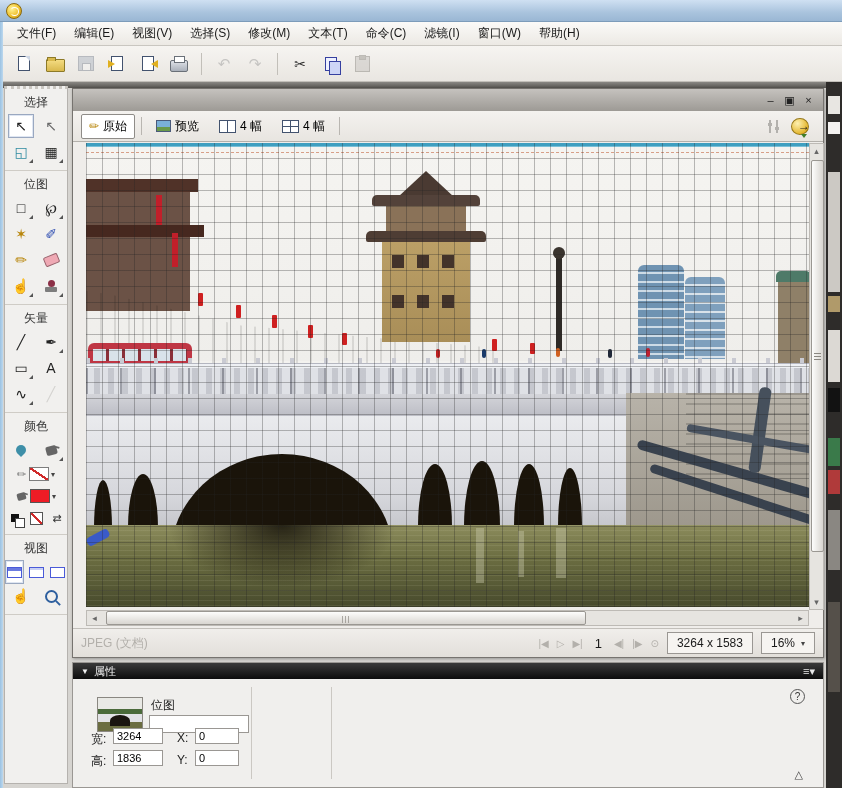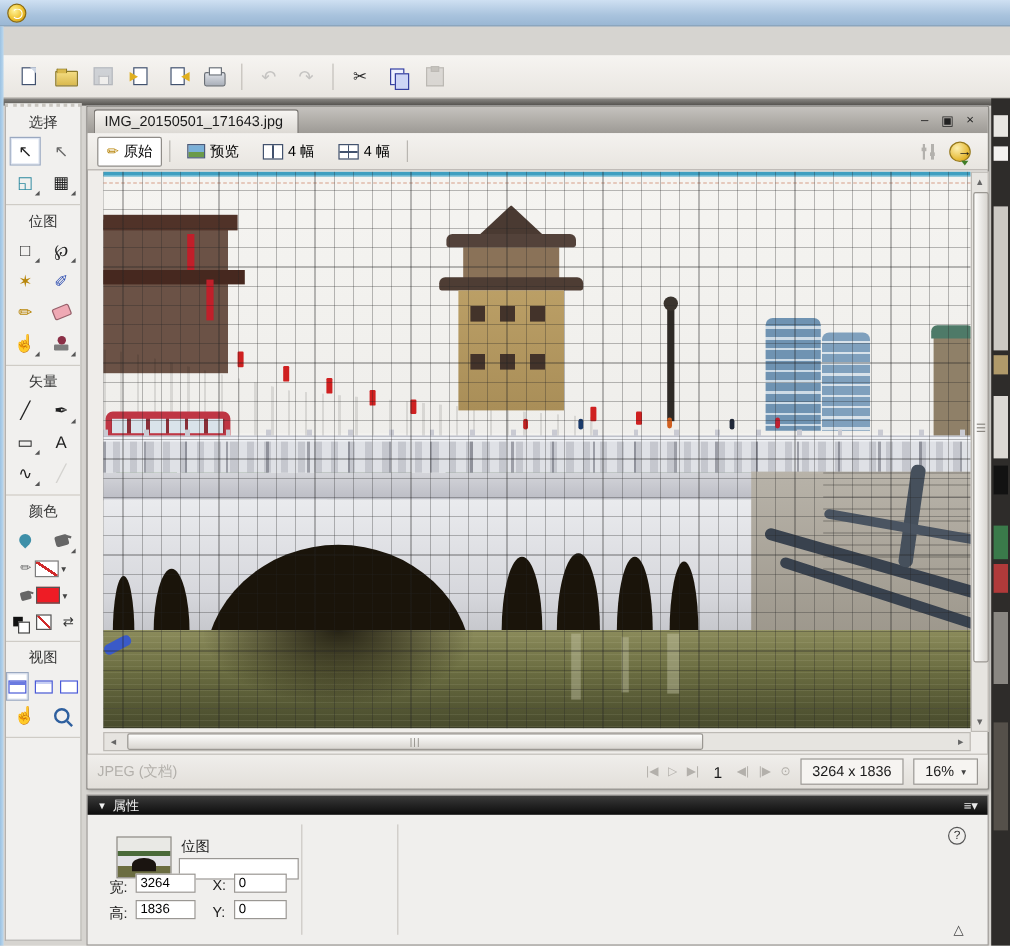--- a/index.html
+++ b/index.html
@@ -179,20 +179,32 @@
 </style>
 </head>
 <body>
 
 <div class="app">
 
   <div class="abs titlebar">
     <span class="fw-logo"></span>
   </div>
 
+  <div class="abs menubar">
+    <span class="menu-item">文件(F)</span>
+    <span class="menu-item">编辑(E)</span>
+    <span class="menu-item">视图(V)</span>
+    <span class="menu-item">选择(S)</span>
+    <span class="menu-item">修改(M)</span>
+    <span class="menu-item">文本(T)</span>
+    <span class="menu-item">命令(C)</span>
+    <span class="menu-item">滤镜(I)</span>
+    <span class="menu-item">窗口(W)</span>
+    <span class="menu-item">帮助(H)</span>
+  </div>
 
   <div class="abs toolbar">
     <span class="tbtn">
         <span class="i-page i-fold"></span>
       </span>
     <span class="tbtn">
         <span class="i-folder"></span>
       </span>
     <span class="tbtn dis">
         <span class="i-save"></span>
@@ -357,21 +369,20 @@
           </button>
         <button class="tool">
             <span class="i-zoom"></span>
           </button>
       </div>
     </div>
   </div>
 
   <div class="abs docwin">
     <div class="doc-tabbar">
-      <span class="doc-tab">IMG_20150501_171643.jpg</span>
       <span class="doc-winbtns">
         <span class="doc-winbtn">–</span>
         <span class="doc-winbtn">▣</span>
         <span class="doc-winbtn">×</span>
       </span>
     </div>
     <div class="doc-viewbar">
       <button class="vbtn active">
           <span class="tg c-gold" style="font-size:12px;">✏</span>
           <span>原始</span>
@@ -488,21 +499,21 @@
       <span class="transport">
         <span>|◀</span>
         <span>▷</span>
         <span>▶|</span>
         <span class="frame-num">1</span>
         <span>◀|</span>
         <span>|▶</span>
         <span>⊙</span>
       </span>
       <span class="stat-box">
-          <span>3264 x 1836</span>
+          <span>3264 x 1583</span>
         </span>
       <span class="stat-box">
           <span>16%</span>
           <span class="mini-arrow">▾</span>
         </span>
     </div>
   </div>
 
   <div class="abs props">
     <div class="props-header">

